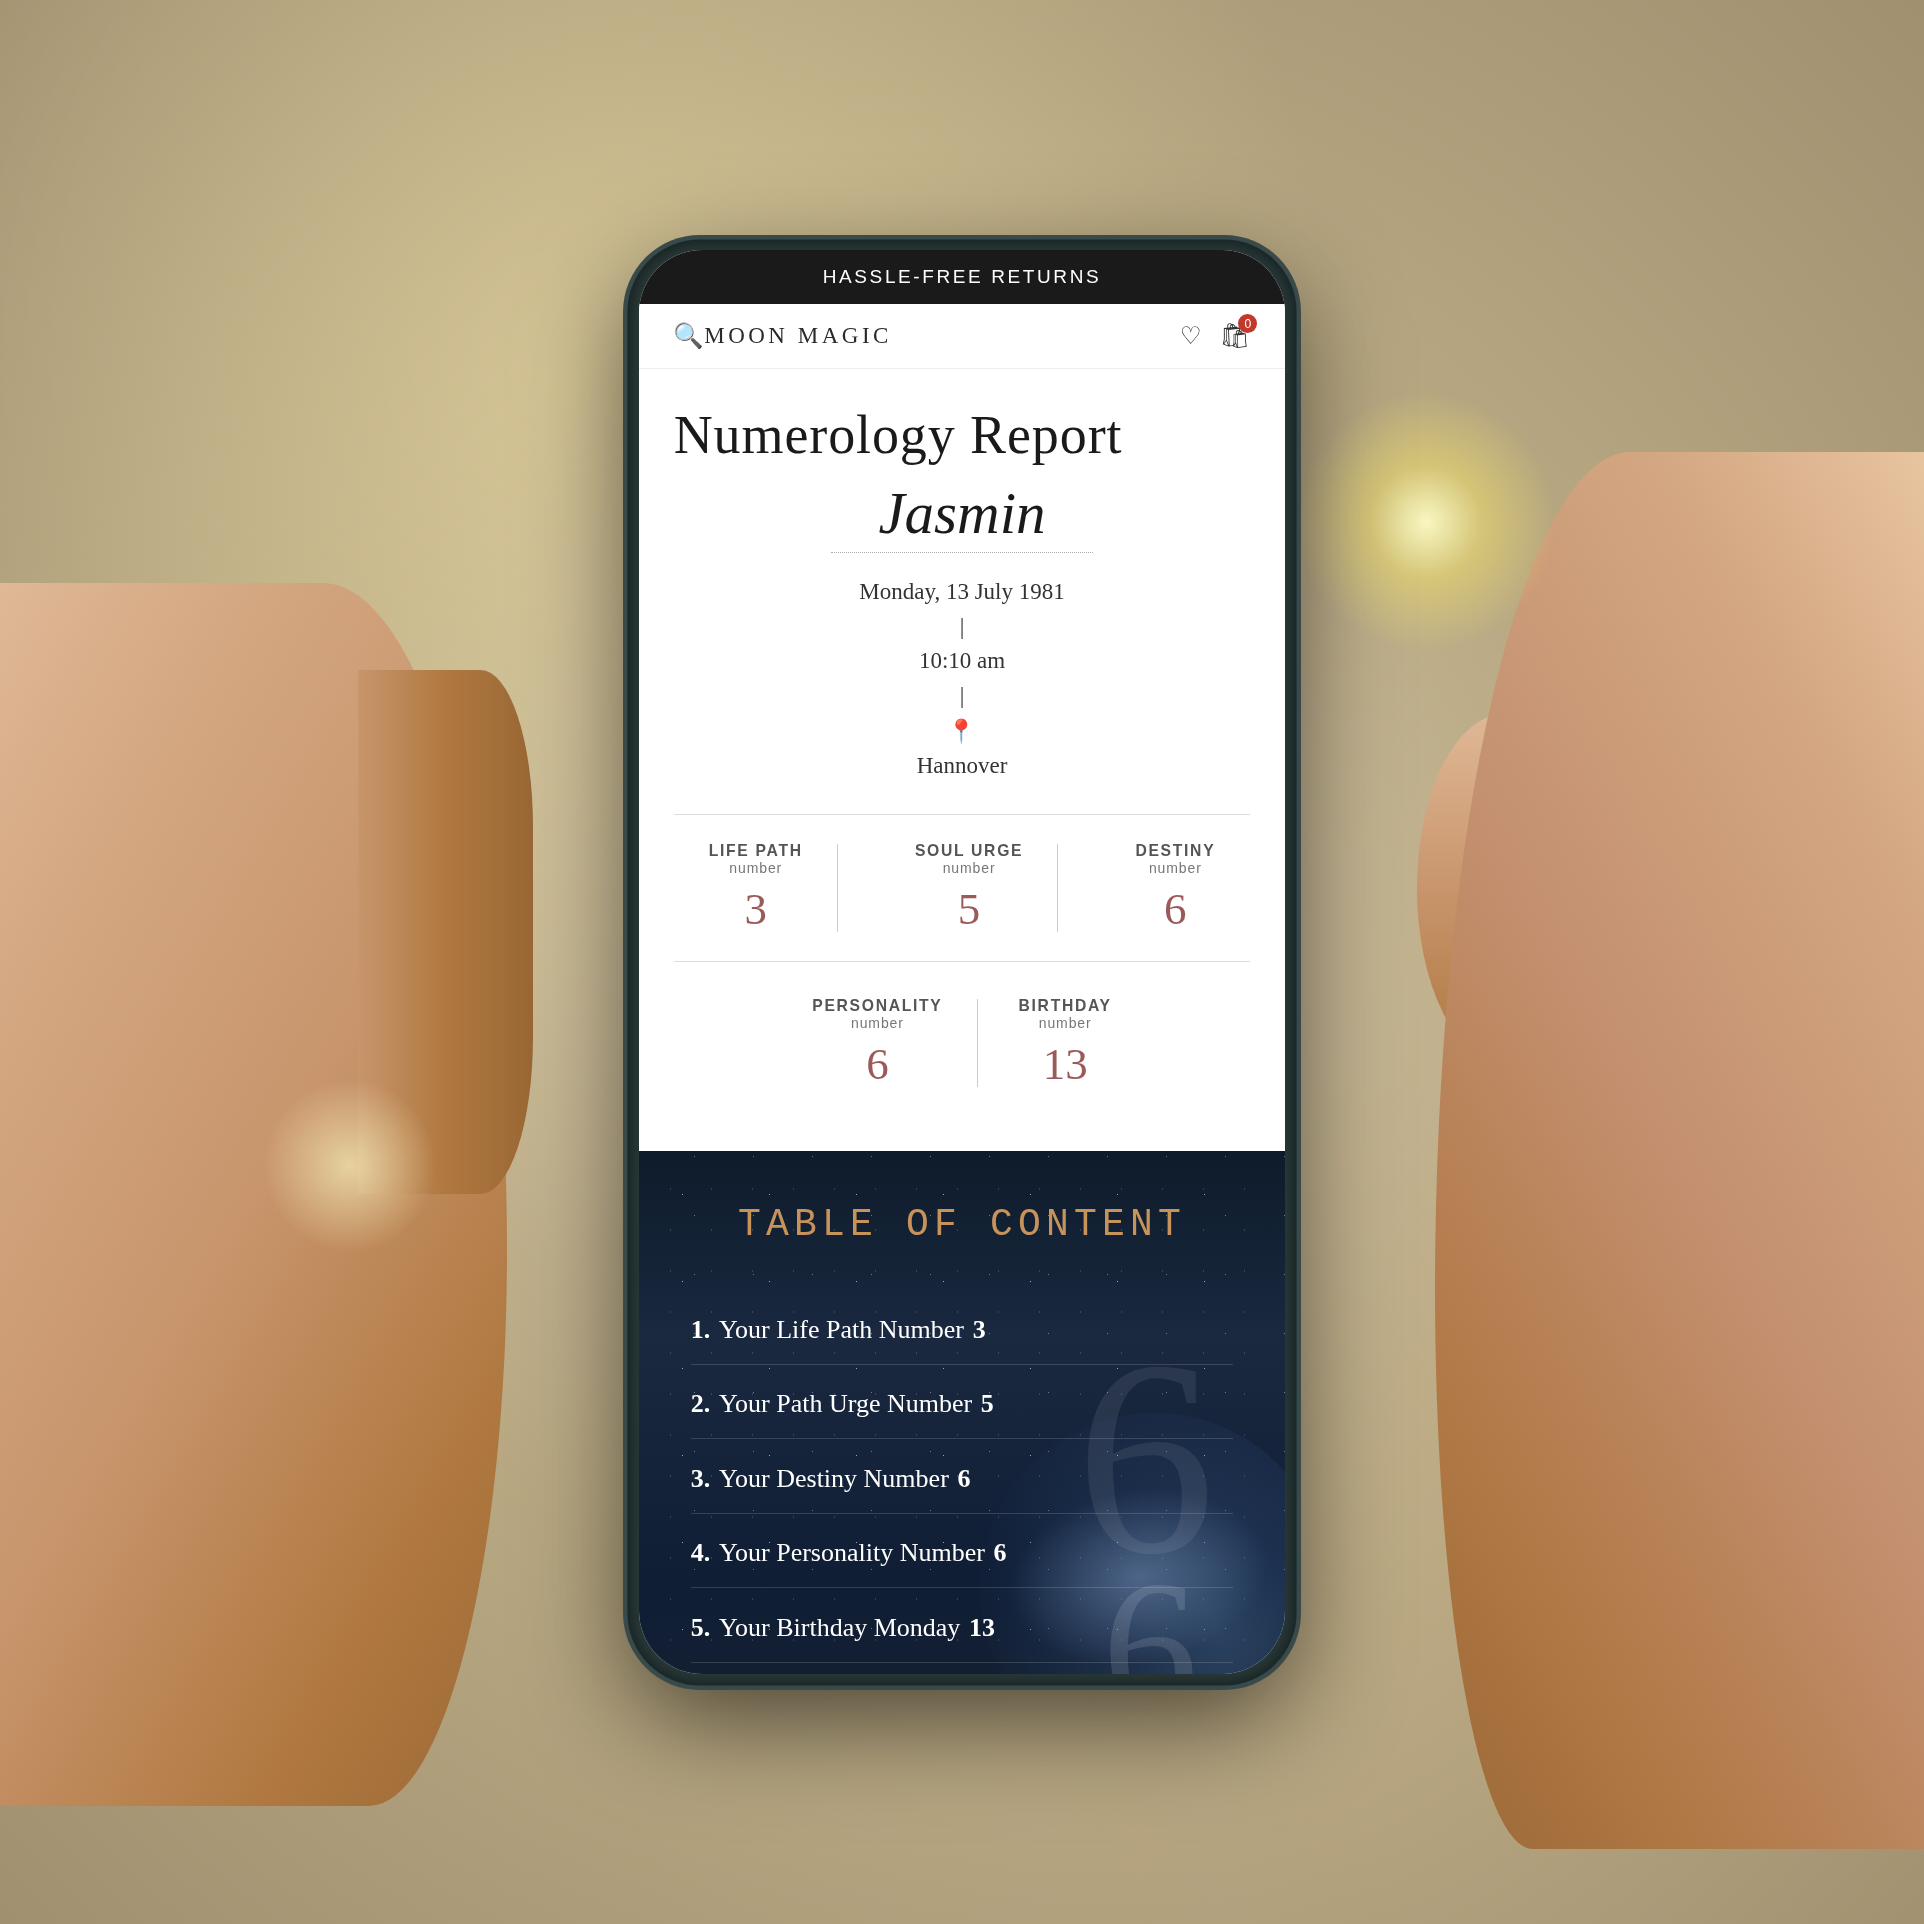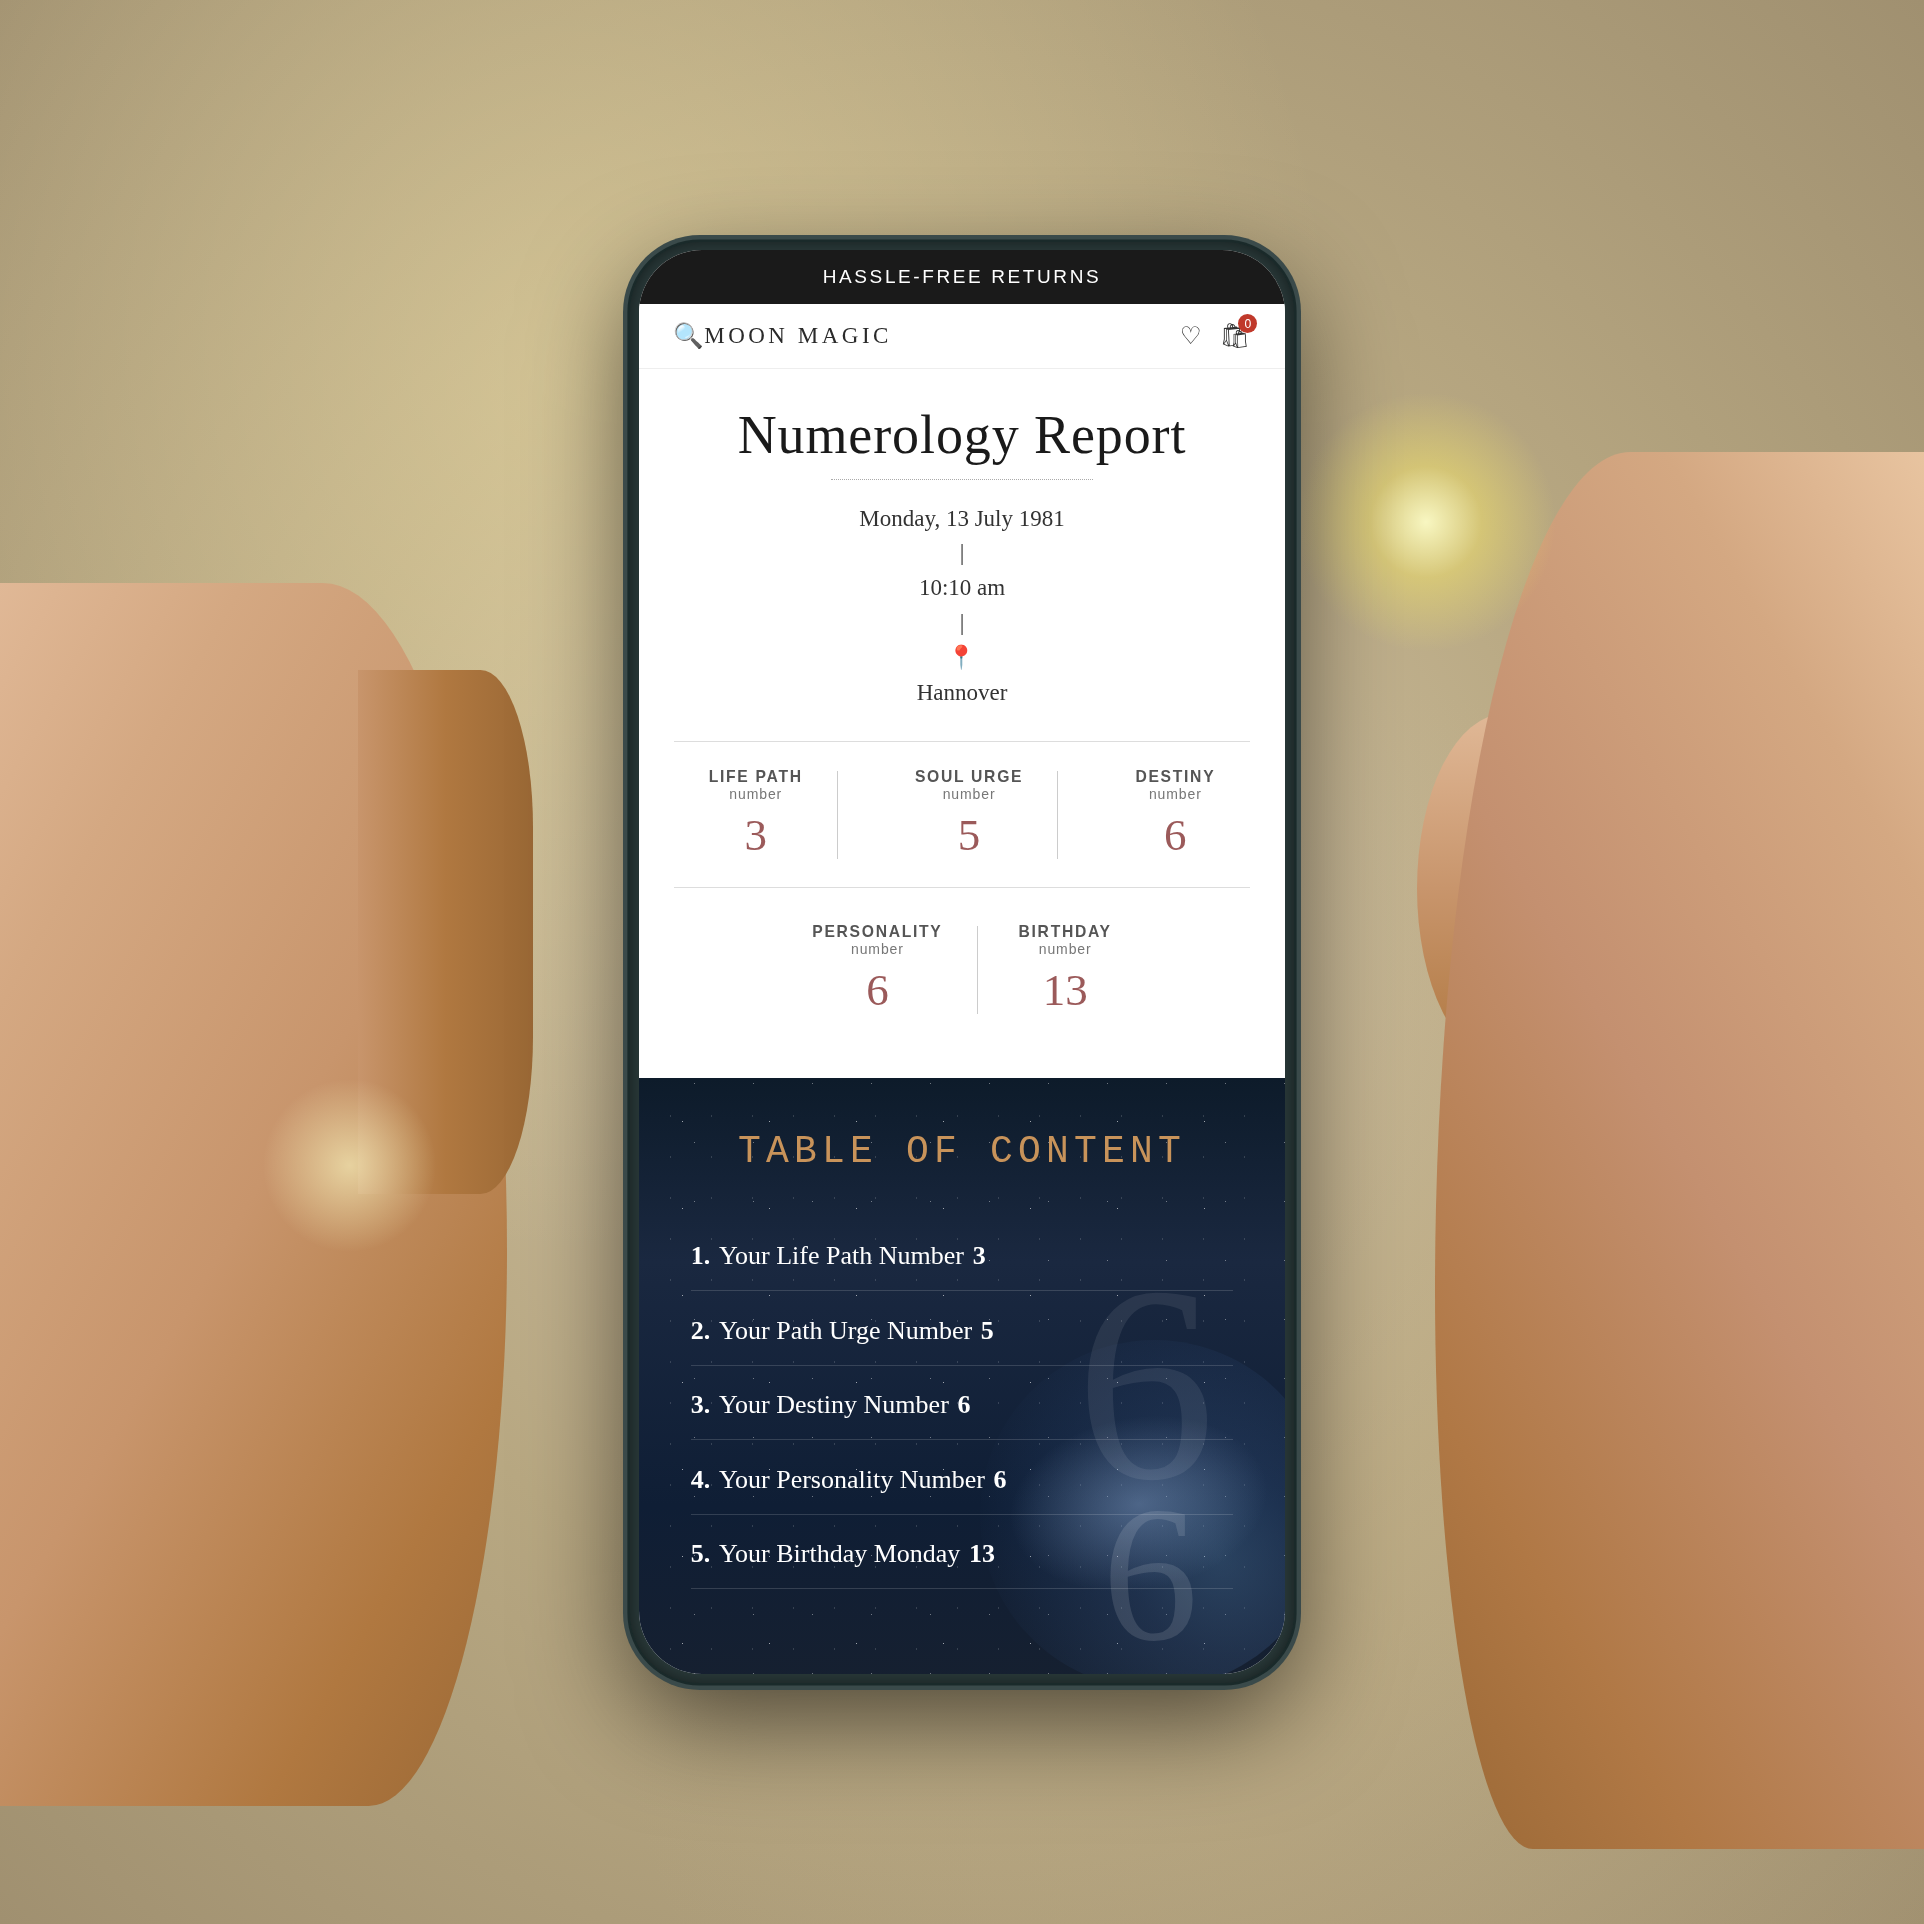--- a/index.html
+++ b/index.html
@@ -172,21 +172,20 @@
     
     .report-section {
       background: #fff;
       padding: 35px 35px 44px;
     }
 
     .report-title {
       font-family: 'Times New Roman', Georgia, serif;
       font-size: 54px;
       color: #1a1a1a;
-      text-align: center;
       font-weight: 400;
       margin-bottom: 13px;
       letter-spacing: 0.9px;
     }
 
     .report-name {
       font-family: 'Brush Script MT', cursive;
       font-size: 59px;
       color: #1a1a1a;
       text-align: center;
@@ -507,20 +506,21 @@
               <span class="header-icon">♡</span>
               <span class="cart-badge">
                 <span class="header-icon">🛍</span>
                 <span class="cart-badge-num">0</span>
               </span>
             </div>
           </div>
 
           <div class="report-section">
             <div class="report-title">Numerology Report</div>
+            <div class="report-name">Jasmin</div>
             <div class="name-underline"></div>
             <div class="report-date">
               <span>Monday, 13 July 1981</span>
               <span>|</span>
               <span>10:10 am</span>
               <span>|</span>
               <span class="location-icon">📍</span>
               <span>Hannover</span>
             </div>
 

